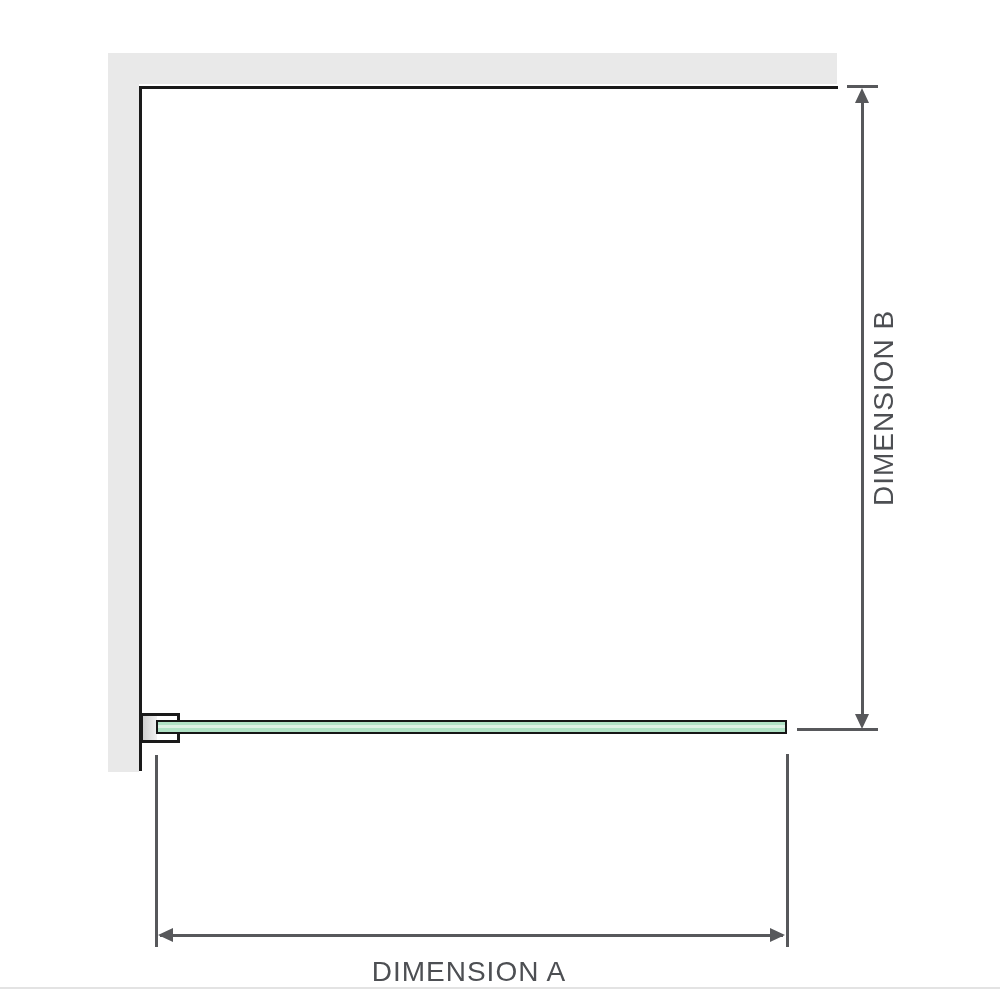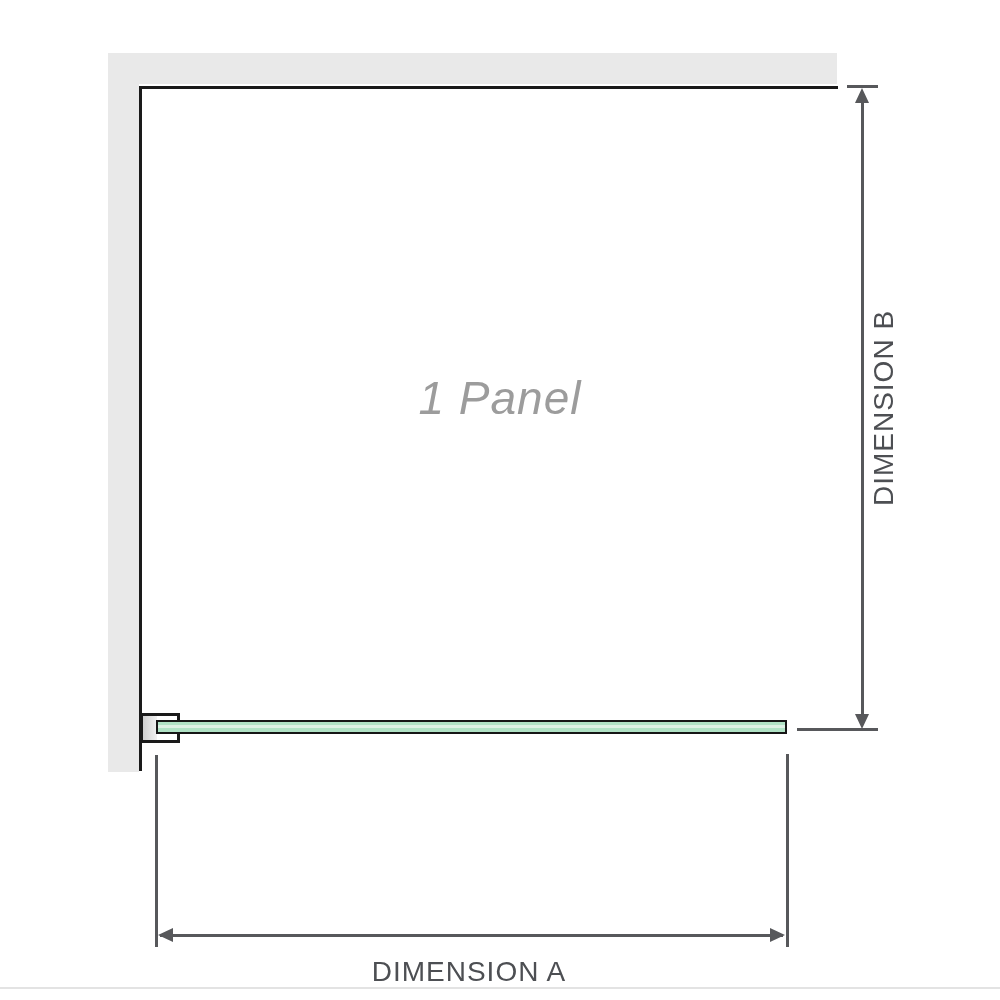--- a/index.html
+++ b/index.html
@@ -67,21 +67,20 @@
 </head>
 <body>
 
 <div class="canvas">
 
   <div class="abs wall-top"></div>
   <div class="abs wall-left"></div>
   <div class="abs edge-top"></div>
   <div class="abs edge-left"></div>
 
-  <div class="abs panel-label">1 Panel</div>
 
   <div class="abs bracket">
     <div class="abs bracket-pad"></div>
   </div>
   <div class="abs glass">
     <div class="abs glass-shine"></div>
   </div>
 
   <div class="abs tickB-top"></div>
   <div class="abs tickB-bottom"></div>

